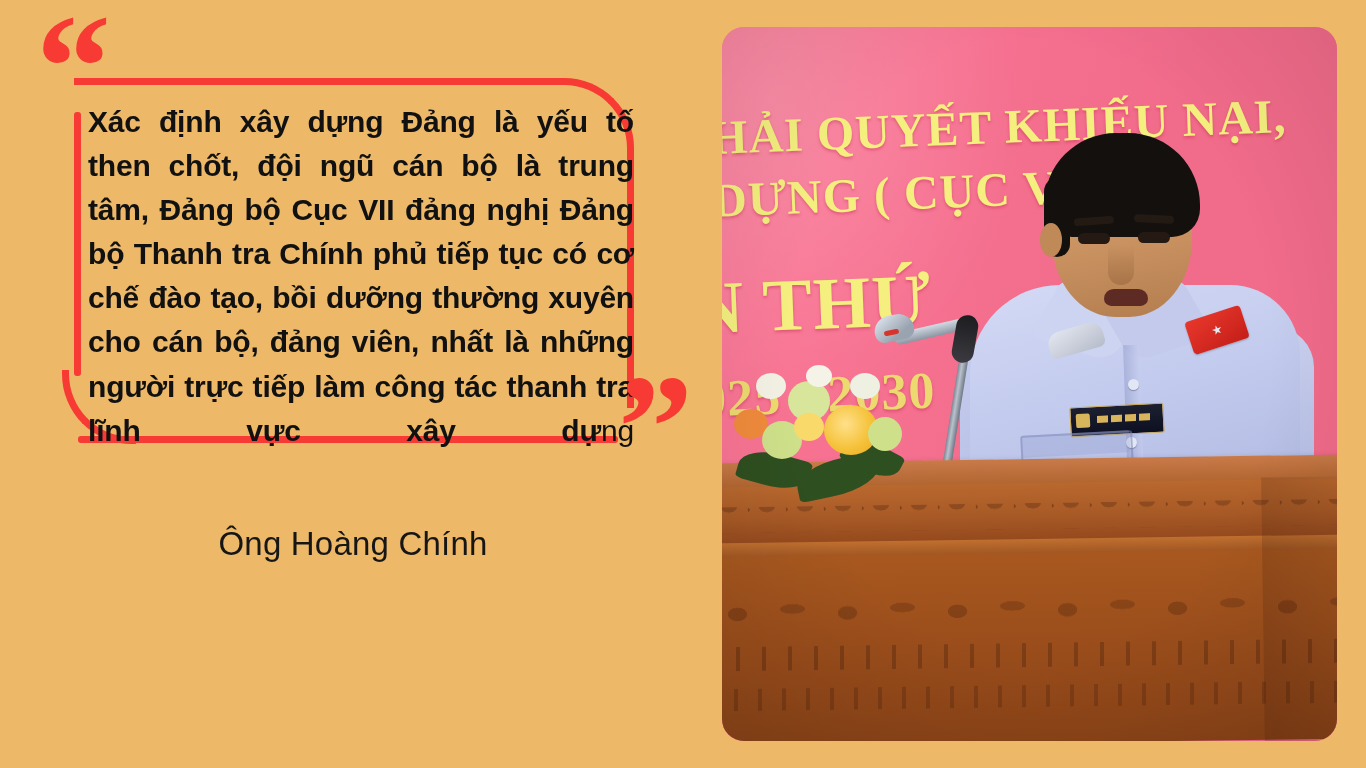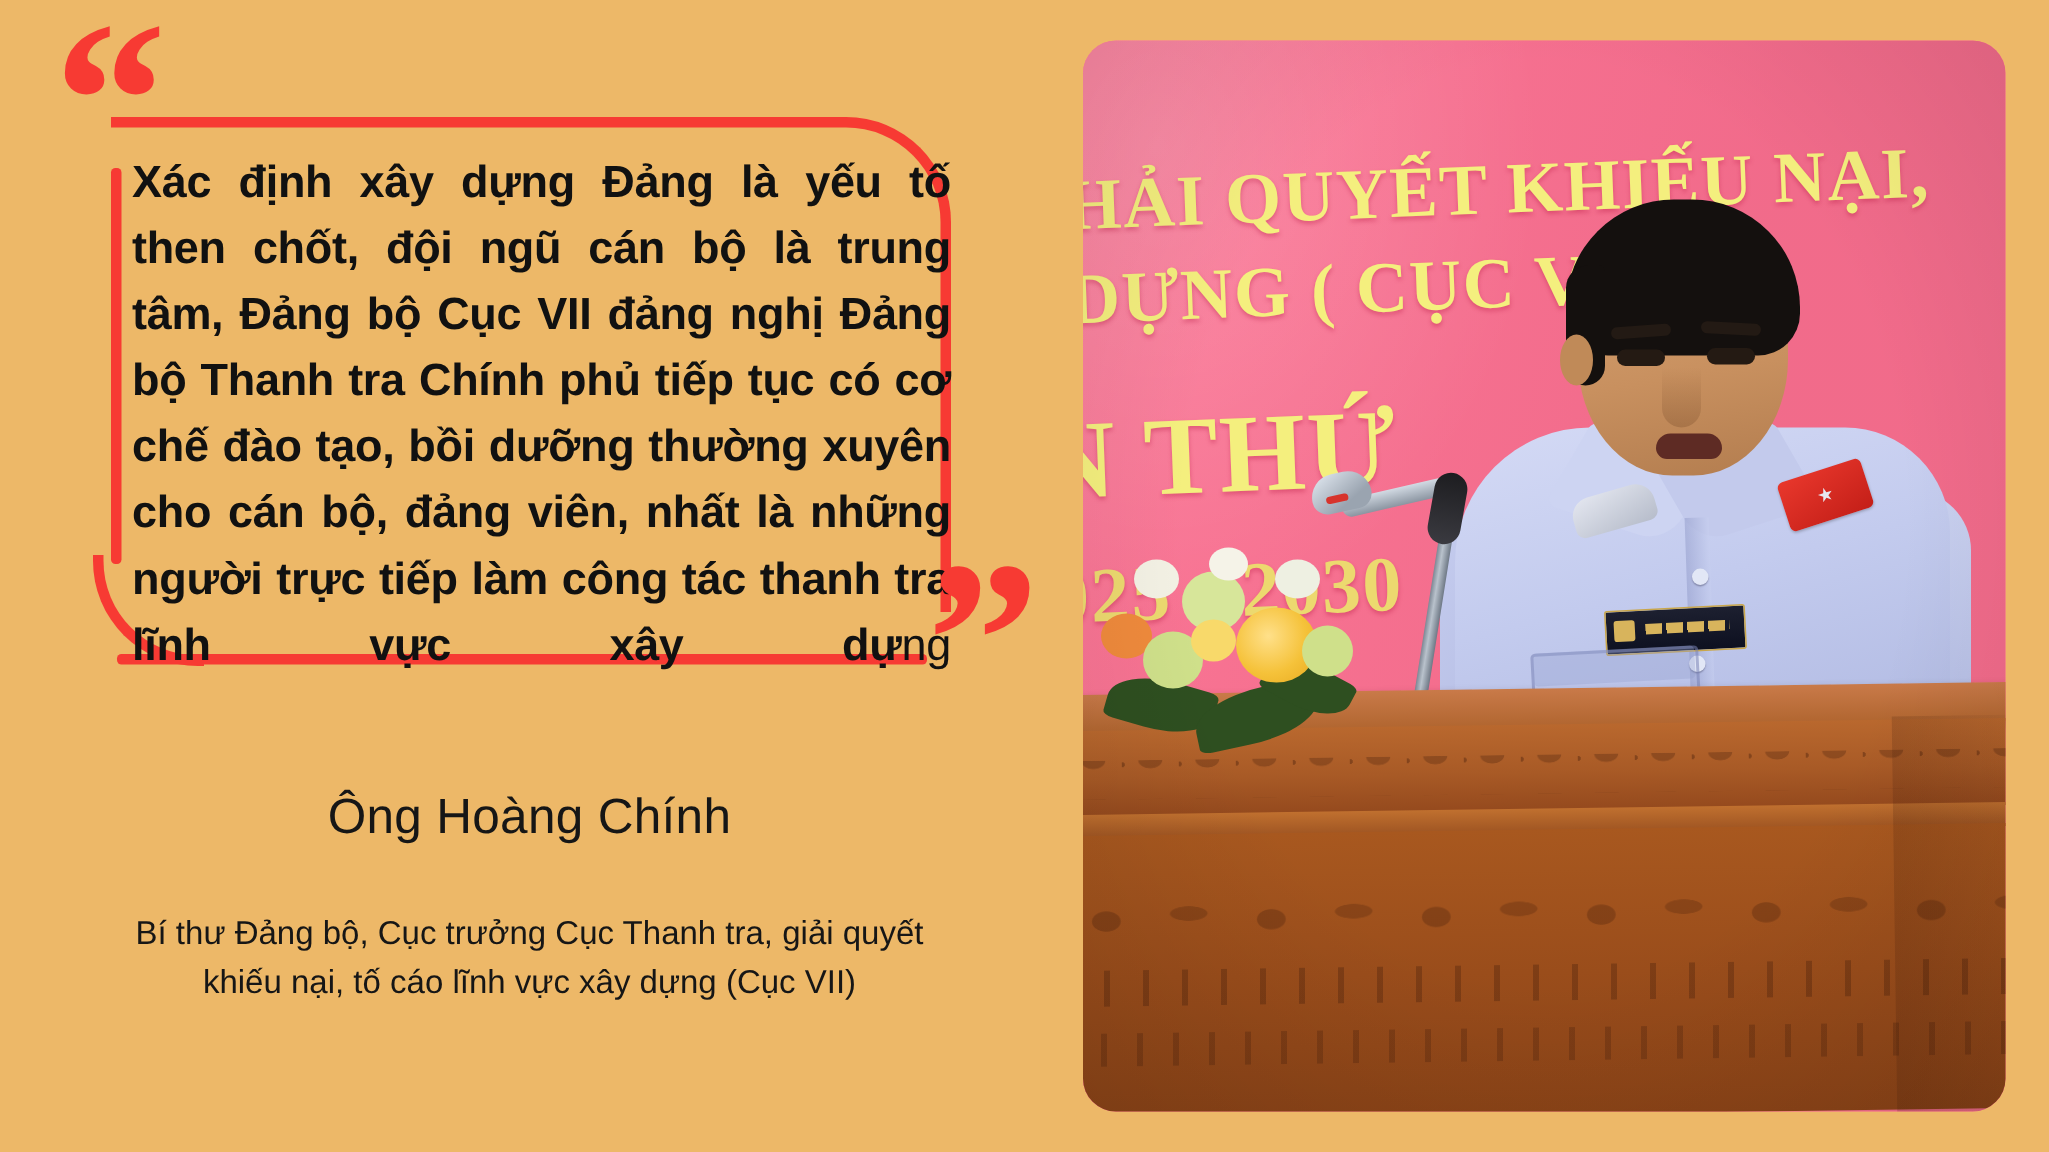--- a/index.html
+++ b/index.html
@@ -616,21 +616,20 @@
     <div class="frame-left-bar"></div>
     <div class="frame-corner-bl"></div>
     <div class="frame-bottom-bar"></div>
 
     <div class="quote-text"><span>Xác định xây dựng Đảng là yếu tố then chốt, đội ngũ cán bộ là trung tâm, Đảng bộ Cục VII đảng nghị Đảng bộ Thanh tra Chính phủ tiếp tục có cơ chế đào tạo, bồi dưỡng thường xuyên cho cán bộ, đảng viên, nhất là những người trực tiếp làm công tác thanh tra lĩnh vực xây dự</span><span class="tail">ng</span></div>
 
     <div class="quote-close">”</div>
 
     <div class="speaker-name">Ông Hoàng Chính</div>
 
-    <div class="speaker-role">Bí thư Đảng bộ, Cục trưởng Cục Thanh tra, giải quyết khiếu nại, tố cáo lĩnh vực xây dựng (Cục VII)</div>
   </div>
 
   <div class="photo-card">
 
     <div class="banner">
       <div class="banner-sheen"></div>
     </div>
 
     <div class="banner-line banner-line-1">HẢI QUYẾT KHIẾU NẠI,</div>
     <div class="banner-line banner-line-2">DỰNG  ( CỤC VII)</div>

